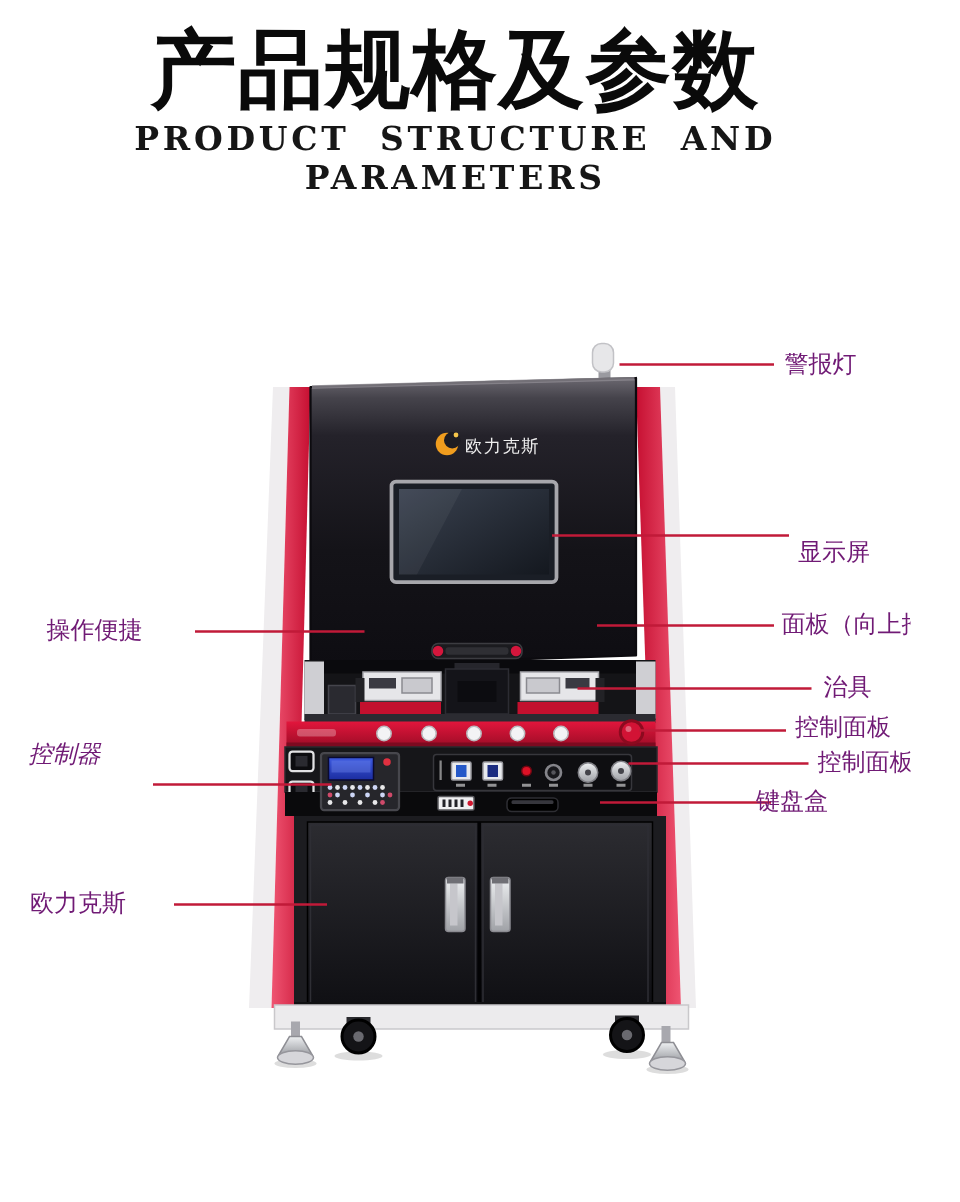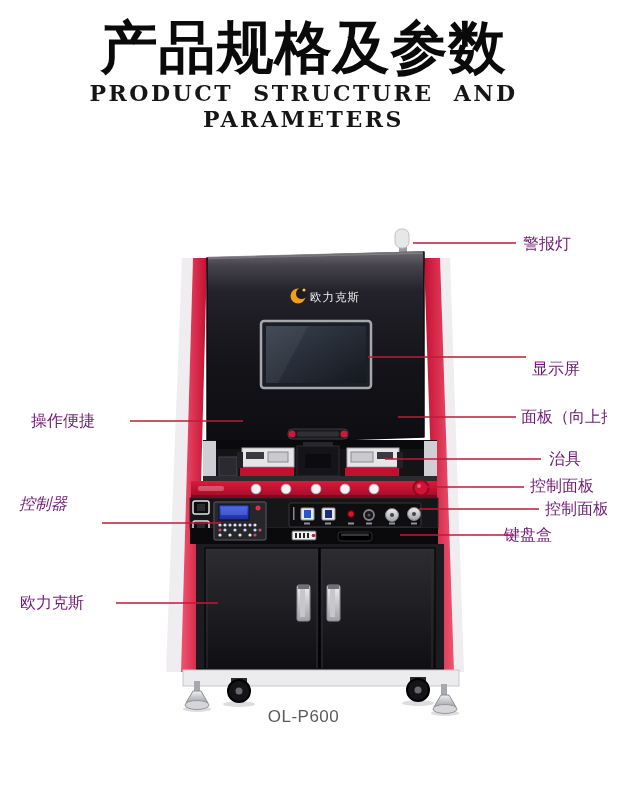--- a/index.html
+++ b/index.html
@@ -314,14 +314,13 @@
   <span class="callout c-r2">显示屏</span>
   <span class="callout c-r3">面板（向上推拉）</span>
   <span class="callout c-r4">治具</span>
   <span class="callout c-r5">控制面板</span>
   <span class="callout c-r6">控制面板</span>
   <span class="callout c-r7">键盘盒</span>
   <span class="callout c-l1">操作便捷</span>
   <span class="callout c-l2">控制器</span>
   <span class="callout c-l3">欧力克斯</span>
 
-  <div class="model">OL-P600</div>
 </div>
 
 </body></html>

